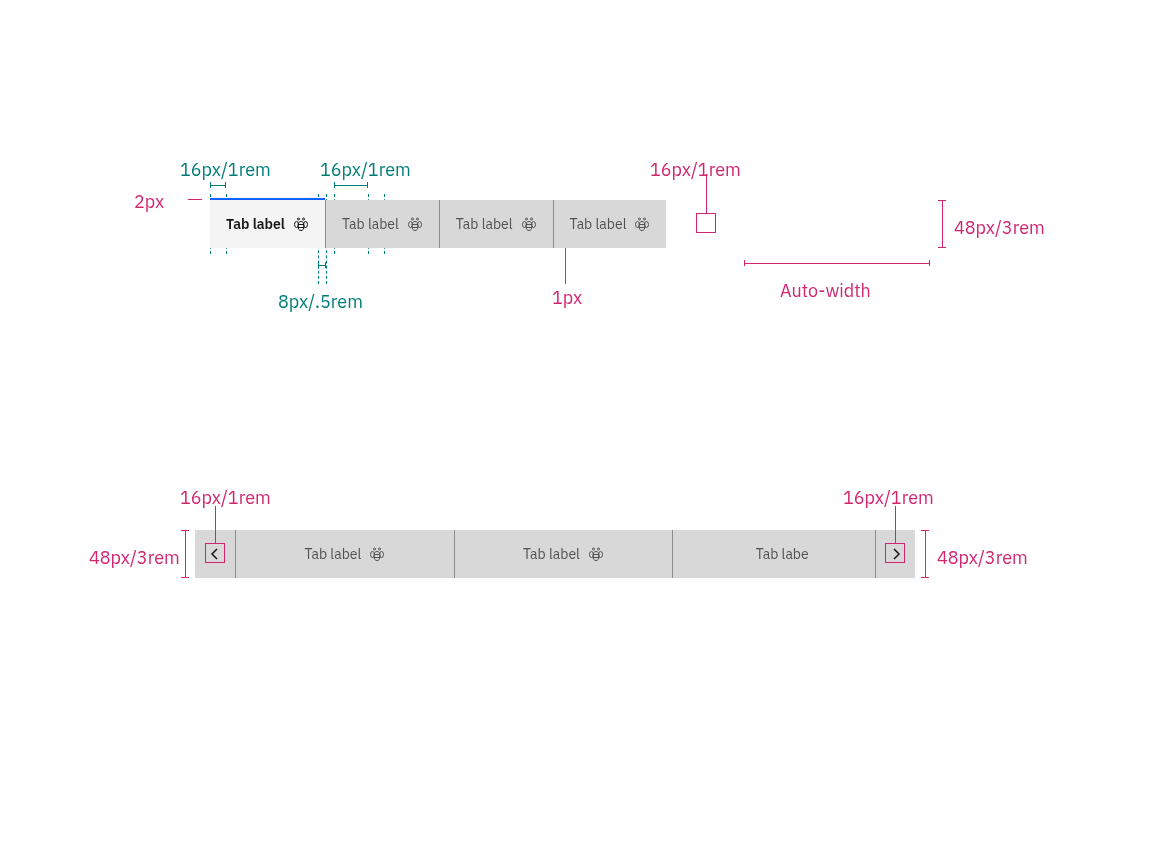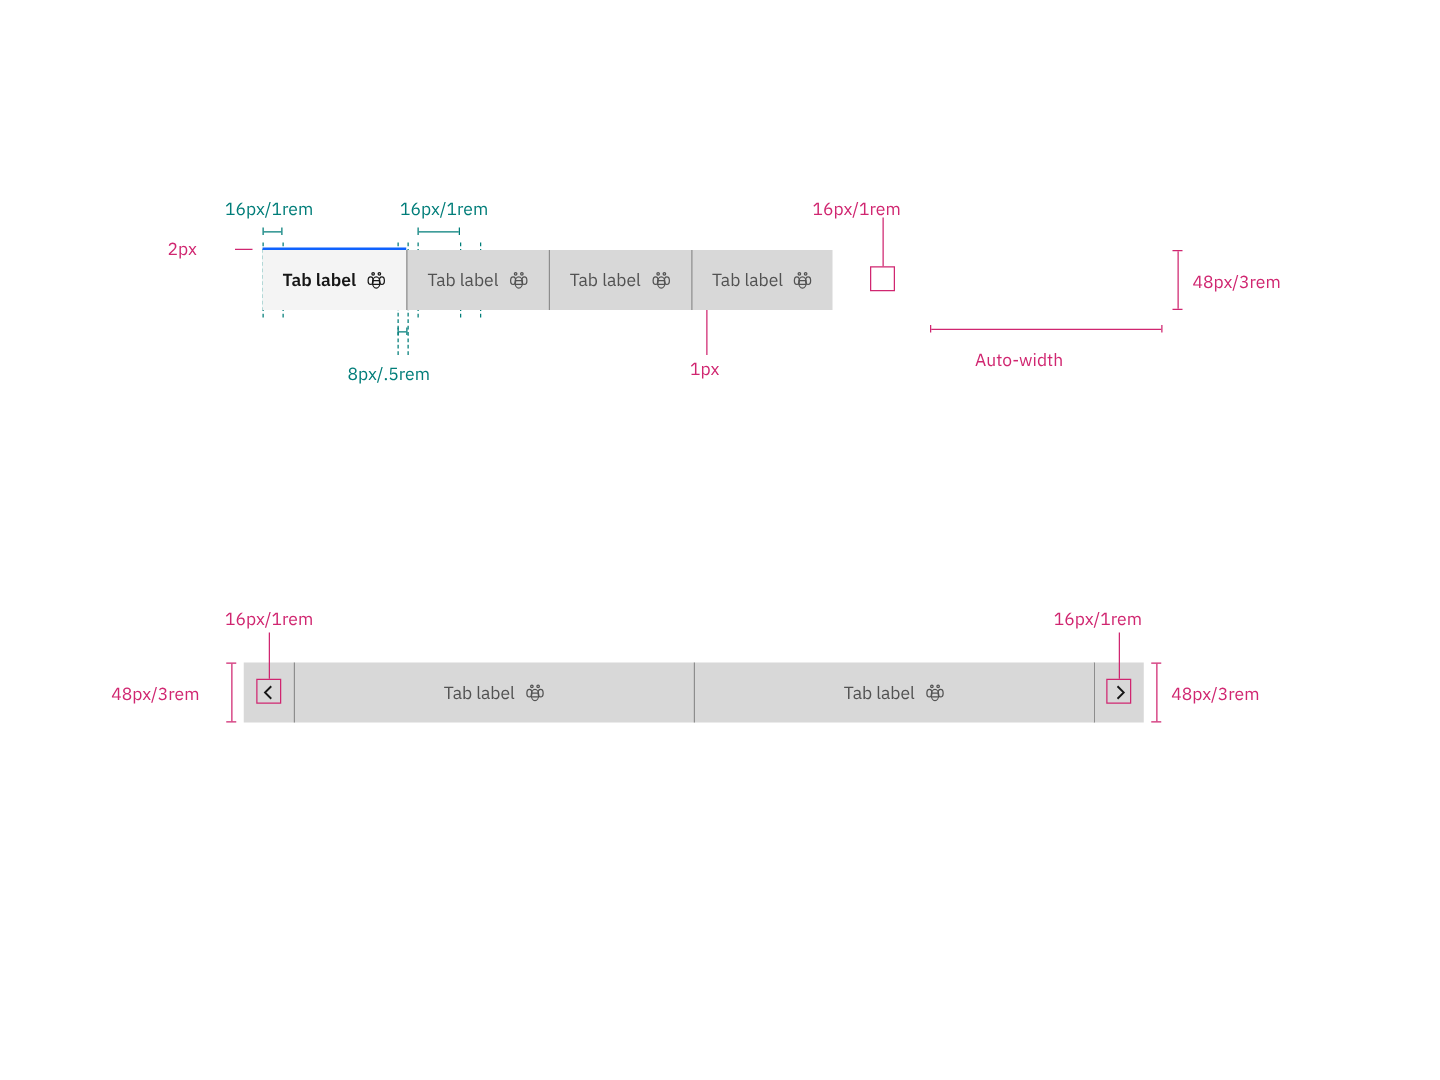--- a/index.html
+++ b/index.html
@@ -19,21 +19,21 @@
 
   
   .tabstrip{display:flex;height:48px}
   .tab{display:flex;align-items:center;gap:8px;padding:0 16px;border-left:1px solid var(--divider);background:var(--gray-bg);color:var(--gray-txt);white-space:nowrap;font-size:14px;position:relative}
   .tab:first-child{border-left:none}
   .tab.selected{background:var(--gray-lt);color:var(--black);font-weight:600}
   .tab .blue-bar{position:absolute;top:-2px;left:0;right:0;height:2px;background:var(--blue)}
   .bee{display:inline-flex}
   .bee svg{width:16px;height:16px}
   .label{display:inline-block}
-  .annot{font-size:14px;position:absolute}
+  .annot{font-size:18px;position:absolute}
   .teal{color:var(--teal)}
   .pink{color:var(--pink)}
 
   
   .ibeam{position:absolute;height:6px;border-left:1px solid currentColor;border-right:1px solid currentColor}
   .ibeam::after{content:"";position:absolute;left:0;right:0;top:50%;border-top:1px solid currentColor}
   .vbracket{position:absolute;width:8px;border-top:1px solid currentColor;border-bottom:1px solid currentColor}
   .vbracket::after{content:"";position:absolute;top:0;bottom:0;left:50%;border-left:1px solid currentColor}
   .tick{position:absolute;width:14px;border-top:1px solid currentColor}
   .line-v{position:absolute;width:0;border-left:1px solid currentColor}
@@ -176,20 +176,23 @@
         <svg viewBox="0 0 32 32" fill="none" stroke="currentColor" stroke-width="2">
             <circle cx="11" cy="6" r="2"></circle>
             <circle cx="21" cy="6" r="2"></circle>
             <ellipse cx="16" cy="20" rx="6" ry="9"></ellipse>
             <path d="M10 17h12M10 23h12"></path>
             <ellipse cx="7" cy="17" rx="4" ry="6"></ellipse>
             <ellipse cx="25" cy="17" rx="4" ry="6"></ellipse>
           </svg>
       </span>
     </div>
+    <div class="tab clip" style="flex:1;justify-content:center;padding-right:0">
+      <span class="label">Tab labe</span>
+    </div>
 
     <div class="scroll-btn" style="border-left:1px solid var(--divider)">
       <svg viewBox="0 0 16 16">
           <path d="M6 3l5 5-5 5" fill="none" stroke="currentColor" stroke-width="1.5"></path>
         </svg>
     </div>
   </div>
 
   <div class="box16" style="left:10px;top:13px"></div>
   <div class="line-v pink" style="left:20px;top:-24px;height:37px"></div>

